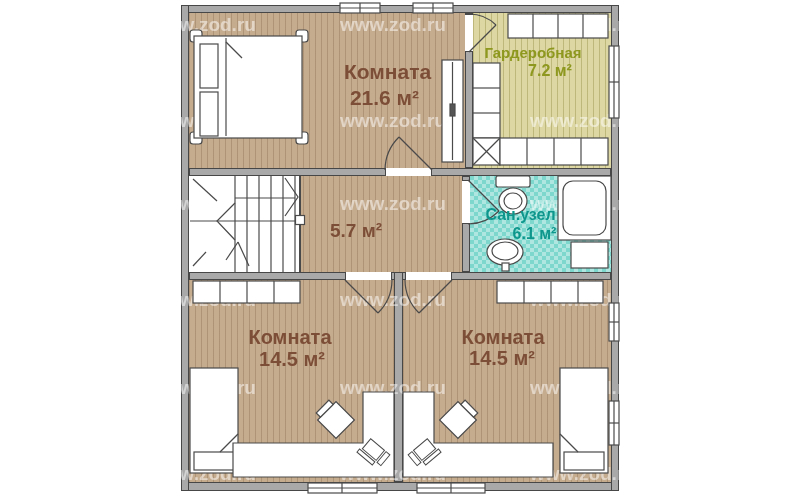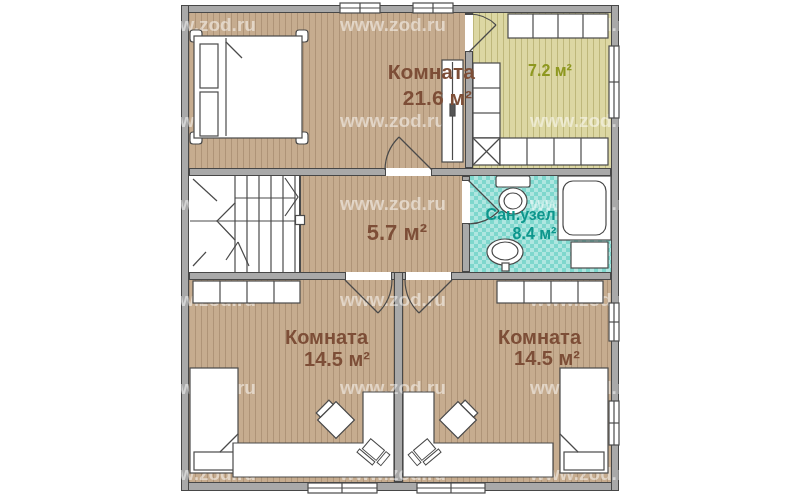--- a/index.html
+++ b/index.html
@@ -30,21 +30,21 @@
   .wall{position:absolute;box-sizing:border-box;z-index:2;background:var(--wall,#a9a9a9);border:1px solid #474747;}
   .opening-h{position:absolute;box-sizing:border-box;z-index:2;background:#fff;border-left:1px solid #474747;border-right:1px solid #474747;}
   .opening-v{position:absolute;box-sizing:border-box;z-index:2;background:#fff;border-top:1px solid #474747;border-bottom:1px solid #474747;}
   
   .wm-layer{position:absolute;left:0;top:0;width:795px;height:496px;z-index:3;pointer-events:none;}
   .wm{position:absolute;font-weight:bold;font-size:19px;color:rgba(255,255,255,0.5);white-space:nowrap;}
   
   .lines{position:absolute;left:0;top:0;z-index:4;}
   
   .lbl{position:absolute;z-index:5;font-weight:bold;text-align:center;white-space:nowrap;line-height:1.05;}
-  .lbl.room{color:var(--label-room,#7d4e37);text-align:right;}
+  .lbl.room{color:var(--label-room,#7d4e37);}
   .lbl.ward{color:var(--label-wardrobe,#8e981f);}
   .lbl.bath{color:var(--label-bath,#0d968c);}
 </style>
 </head>
 <body>
 
 <div class="canvas">
 
   <div class="floor wood" style="left:189px;top:13px;width:276px;height:155px"></div>
   <div class="floor olive" style="left:473px;top:13px;width:138px;height:155px"></div>
@@ -246,26 +246,27 @@
     <g transform="translate(424,452) rotate(-40)" fill="#fff" stroke-width="1">
       <rect x="-7" y="-8" width="18" height="13"></rect>
         <rect x="-7" y="7" width="20" height="4"></rect>
         <rect x="-14" y="-8" width="5" height="14"></rect>
     </g>
   </svg>
 
   <div class="lbl room" style="left:300px;top:61px;width:175px;font-size:21px">Комната</div>
   <div class="lbl room" style="left:297px;top:87px;width:175px;font-size:21px">21.6 м²</div>
 
+  <div class="lbl ward" style="left:468px;top:45px;width:130px;font-size:15px">Гардеробная</div>
   <div class="lbl ward" style="left:490px;top:63px;width:120px;font-size:16px">7.2 м²</div>
 
-  <div class="lbl room" style="left:335px;top:221px;width:92px;font-size:22px">5.7 м²</div>
+  <div class="lbl room" style="left:310px;top:221px;width:92px;font-size:19px">5.7 м²</div>
 
   <div class="lbl bath" style="left:468px;top:207px;width:105px;font-size:16px">Сан.узел</div>
-  <div class="lbl bath" style="left:482px;top:226px;width:105px;font-size:16px">8.4 м²</div>
+  <div class="lbl bath" style="left:482px;top:226px;width:105px;font-size:16px">6.1 м²</div>
 
   <div class="lbl room" style="left:212px;top:327px;width:156px;font-size:20px">Комната</div>
   <div class="lbl room" style="left:214px;top:349px;width:156px;font-size:20px">14.5 м²</div>
 
   <div class="lbl room" style="left:425px;top:327px;width:156px;font-size:20px">Комната</div>
   <div class="lbl room" style="left:424px;top:348px;width:156px;font-size:20px">14.5 м²</div>
 
 </div>
 
 </body></html>

